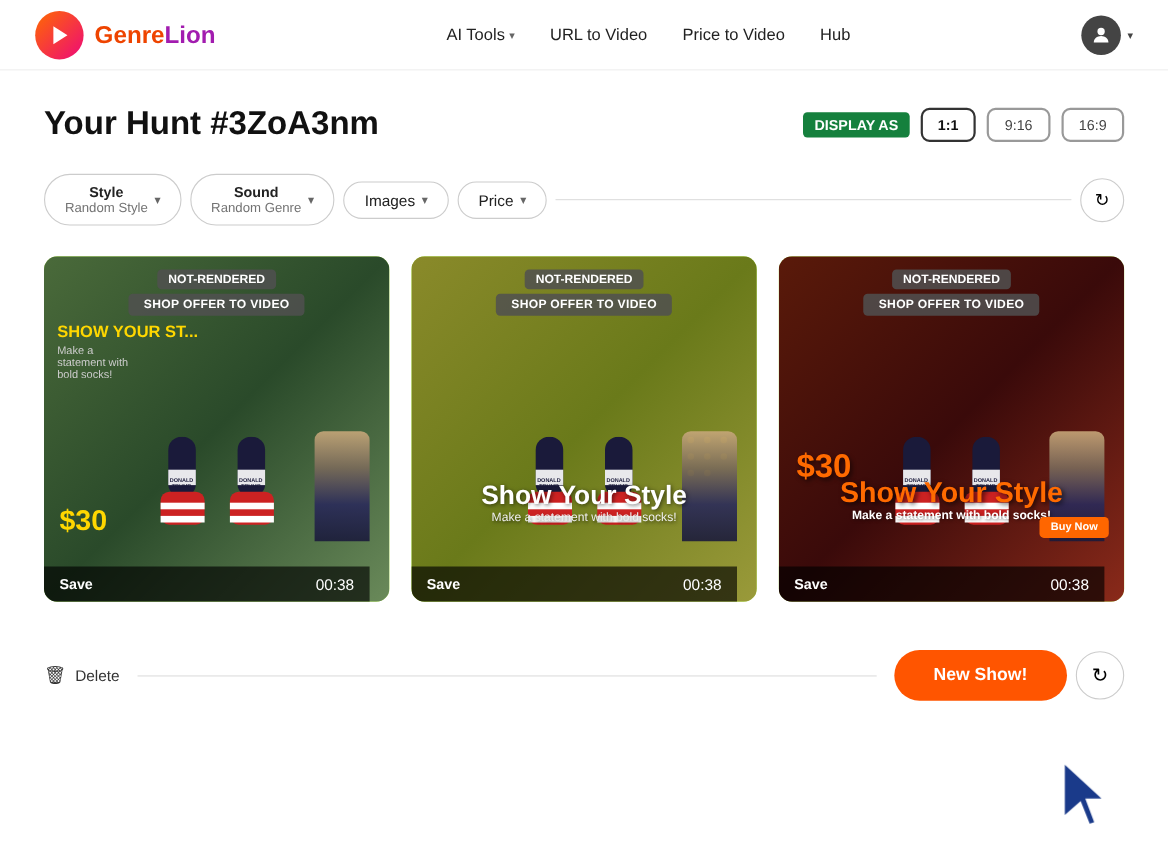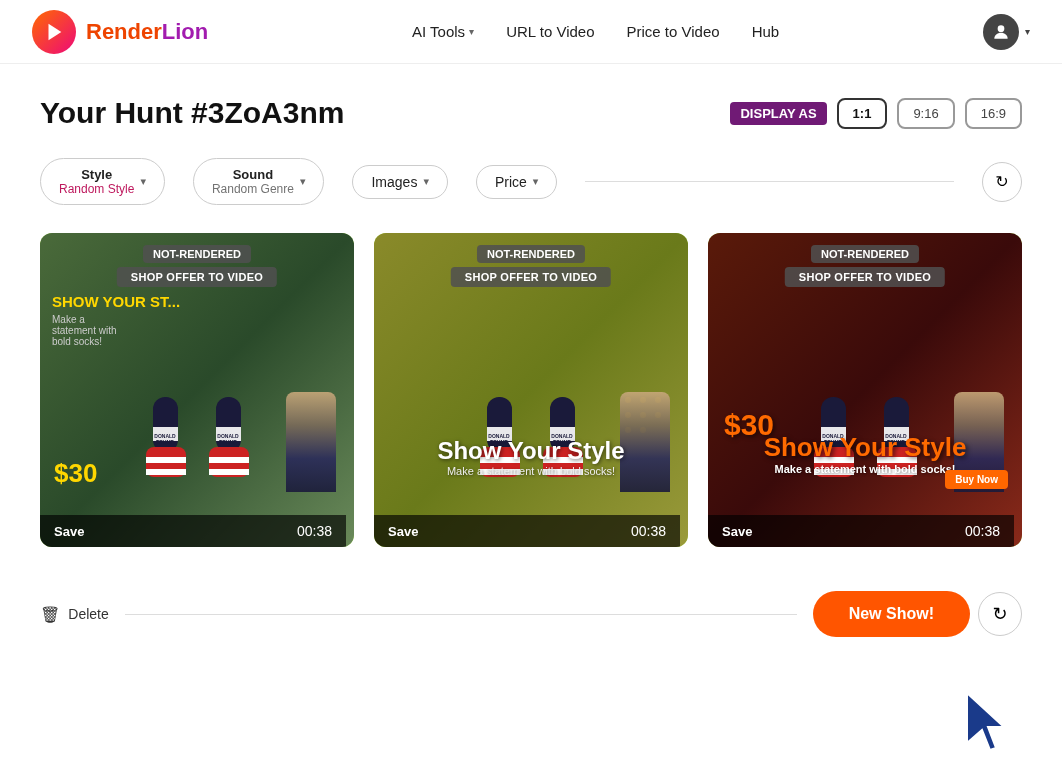--- a/index.html
+++ b/index.html
@@ -46,31 +46,31 @@
     .title-row {
       display: flex; align-items: center; justify-content: space-between;
       margin-bottom: 28px;
     }
     .page-title { font-size: 30px; font-weight: 700; color: #111; }
 
     
     .display-as-area { display: flex; align-items: center; gap: 10px; }
     .display-as-label {
       font-size: 13px; font-weight: 600; color: #fff;
-      background: #701a75; padding: 4px 10px; border-radius: 4px;
+      background: #15803d; padding: 4px 10px; border-radius: 4px;
     }
     .ratio-btn {
       border: 2px solid #999; background: transparent; border-radius: 8px;
       padding: 6px 14px; font-size: 13px; font-weight: 500; cursor: pointer; color: #444;
     }
     .ratio-btn.active { border-color: #333; background: #fff; font-weight: 700; color: #111; }
 
     
     .filters-row {
-      display: flex; align-items: center; gap: 28px;
+      display: flex; align-items: center; gap: 8px;
       margin-bottom: 28px;
     }
     .filter-btn {
       display: flex; align-items: center; gap: 6px;
       border: 1.5px solid #ccc; background: #fff;
       border-radius: 50px; padding: 8px 18px;
       font-size: 14px; font-weight: 500; cursor: pointer; color: #222;
     }
     .filter-btn .chevron { font-size: 11px; color: #666; }
     .filter-separator { flex: 1; height: 1px; background: #ddd; }
@@ -115,22 +115,22 @@
       letter-spacing: 0.3px;
     }
     .buy-now-btn {
       position: absolute; bottom: 58px; right: 14px; z-index: 10;
       background: #ff6600; color: #fff; font-size: 10px; font-weight: 700;
       padding: 4px 10px; border-radius: 4px;
     }
 
     
     .card-bottom {
-      position: absolute; bottom: 0; left: 0; right: 8px;
-      background: rgba(0,0,0,0.65); display: flex; align-items: center; justify-content: space-between;
+      position: absolute; bottom: 0; left: 0; right: 18px;
+      background: rgba(0,0,0,0.65); display: flex; align-items: flex-start; justify-content: space-between;
       padding: 8px 14px; z-index: 20; margin-top: 28px;
     }
     .card-save-btn {
       color: #fff; font-size: 13px; font-weight: 600; cursor: pointer; background: none; border: none;
     }
     .card-duration { color: #fff; font-size: 14px; font-weight: 500; }
 
     
     .bottom-row {
       display: flex; align-items: center; justify-content: space-between;
@@ -176,21 +176,21 @@
 <body>
 
 <header class="header">
   <div class="logo-area">
     <div class="logo-icon">
       <svg viewBox="0 0 24 24" fill="white">
         <polygon points="6,3 20,12 6,21"></polygon>
       </svg>
     </div>
     <span class="logo-text">
-      <span>Render</span><span style="color:#a21caf">Lion</span>
+      <span>Genre</span><span style="color:#a21caf">Lion</span>
     </span>
   </div>
 
   <nav class="nav">
     <div class="nav-item">
       <span>AI Tools</span>
       <span class="nav-chevron">▾</span>
     </div>
     <div class="nav-item">
       <span>URL to Video</span>
@@ -224,21 +224,21 @@
       <button class="ratio-btn active">1:1</button>
       <button class="ratio-btn">9:16</button>
       <button class="ratio-btn">16:9</button>
     </div>
   </div>
 
   <div class="filters-row">
     <button class="filter-btn">
       <div>
         <div style="font-size:13px; font-weight:600;">Style</div>
-        <div style="font-size:12px; color:#be185d;">Random Style</div>
+        <div style="font-size:12px; color:#737373;">Random Style</div>
       </div>
       <span class="chevron">▾</span>
     </button>
 
     <button class="filter-btn">
       <div>
         <div style="font-size:13px; font-weight:600;">Sound</div>
         <div style="font-size:12px; color:#737373;">Random Genre</div>
       </div>
       <span class="chevron">▾</span>

